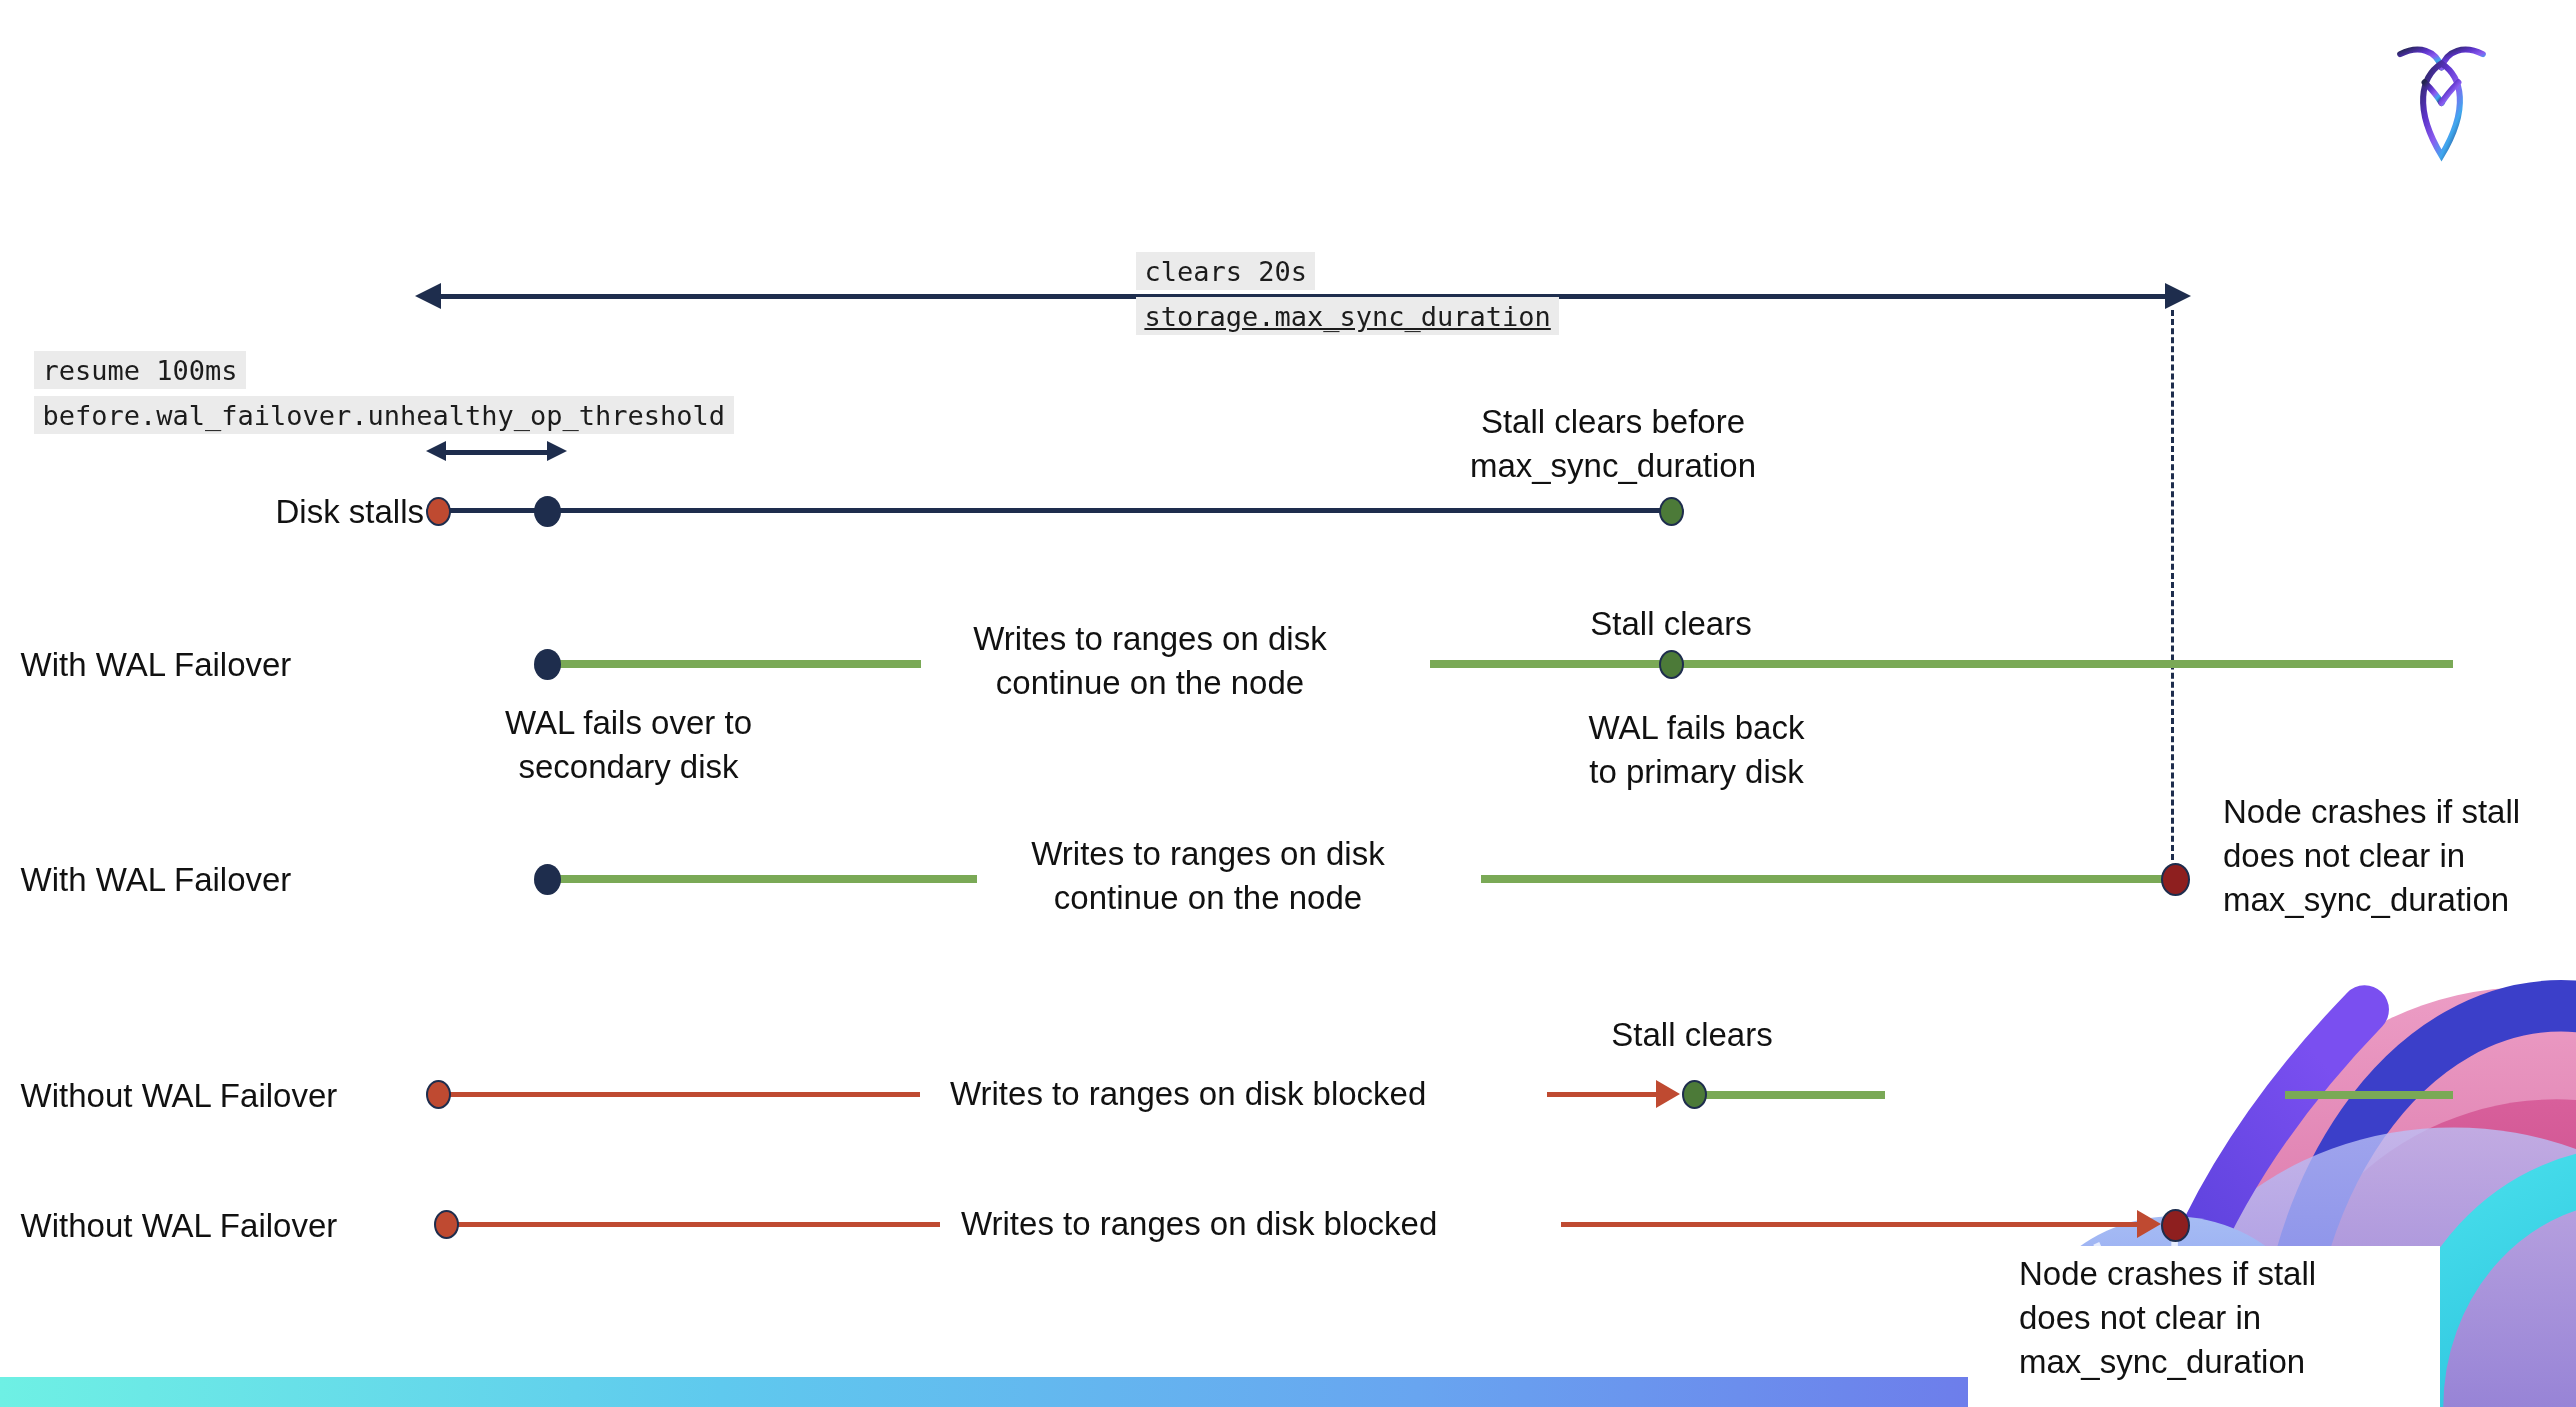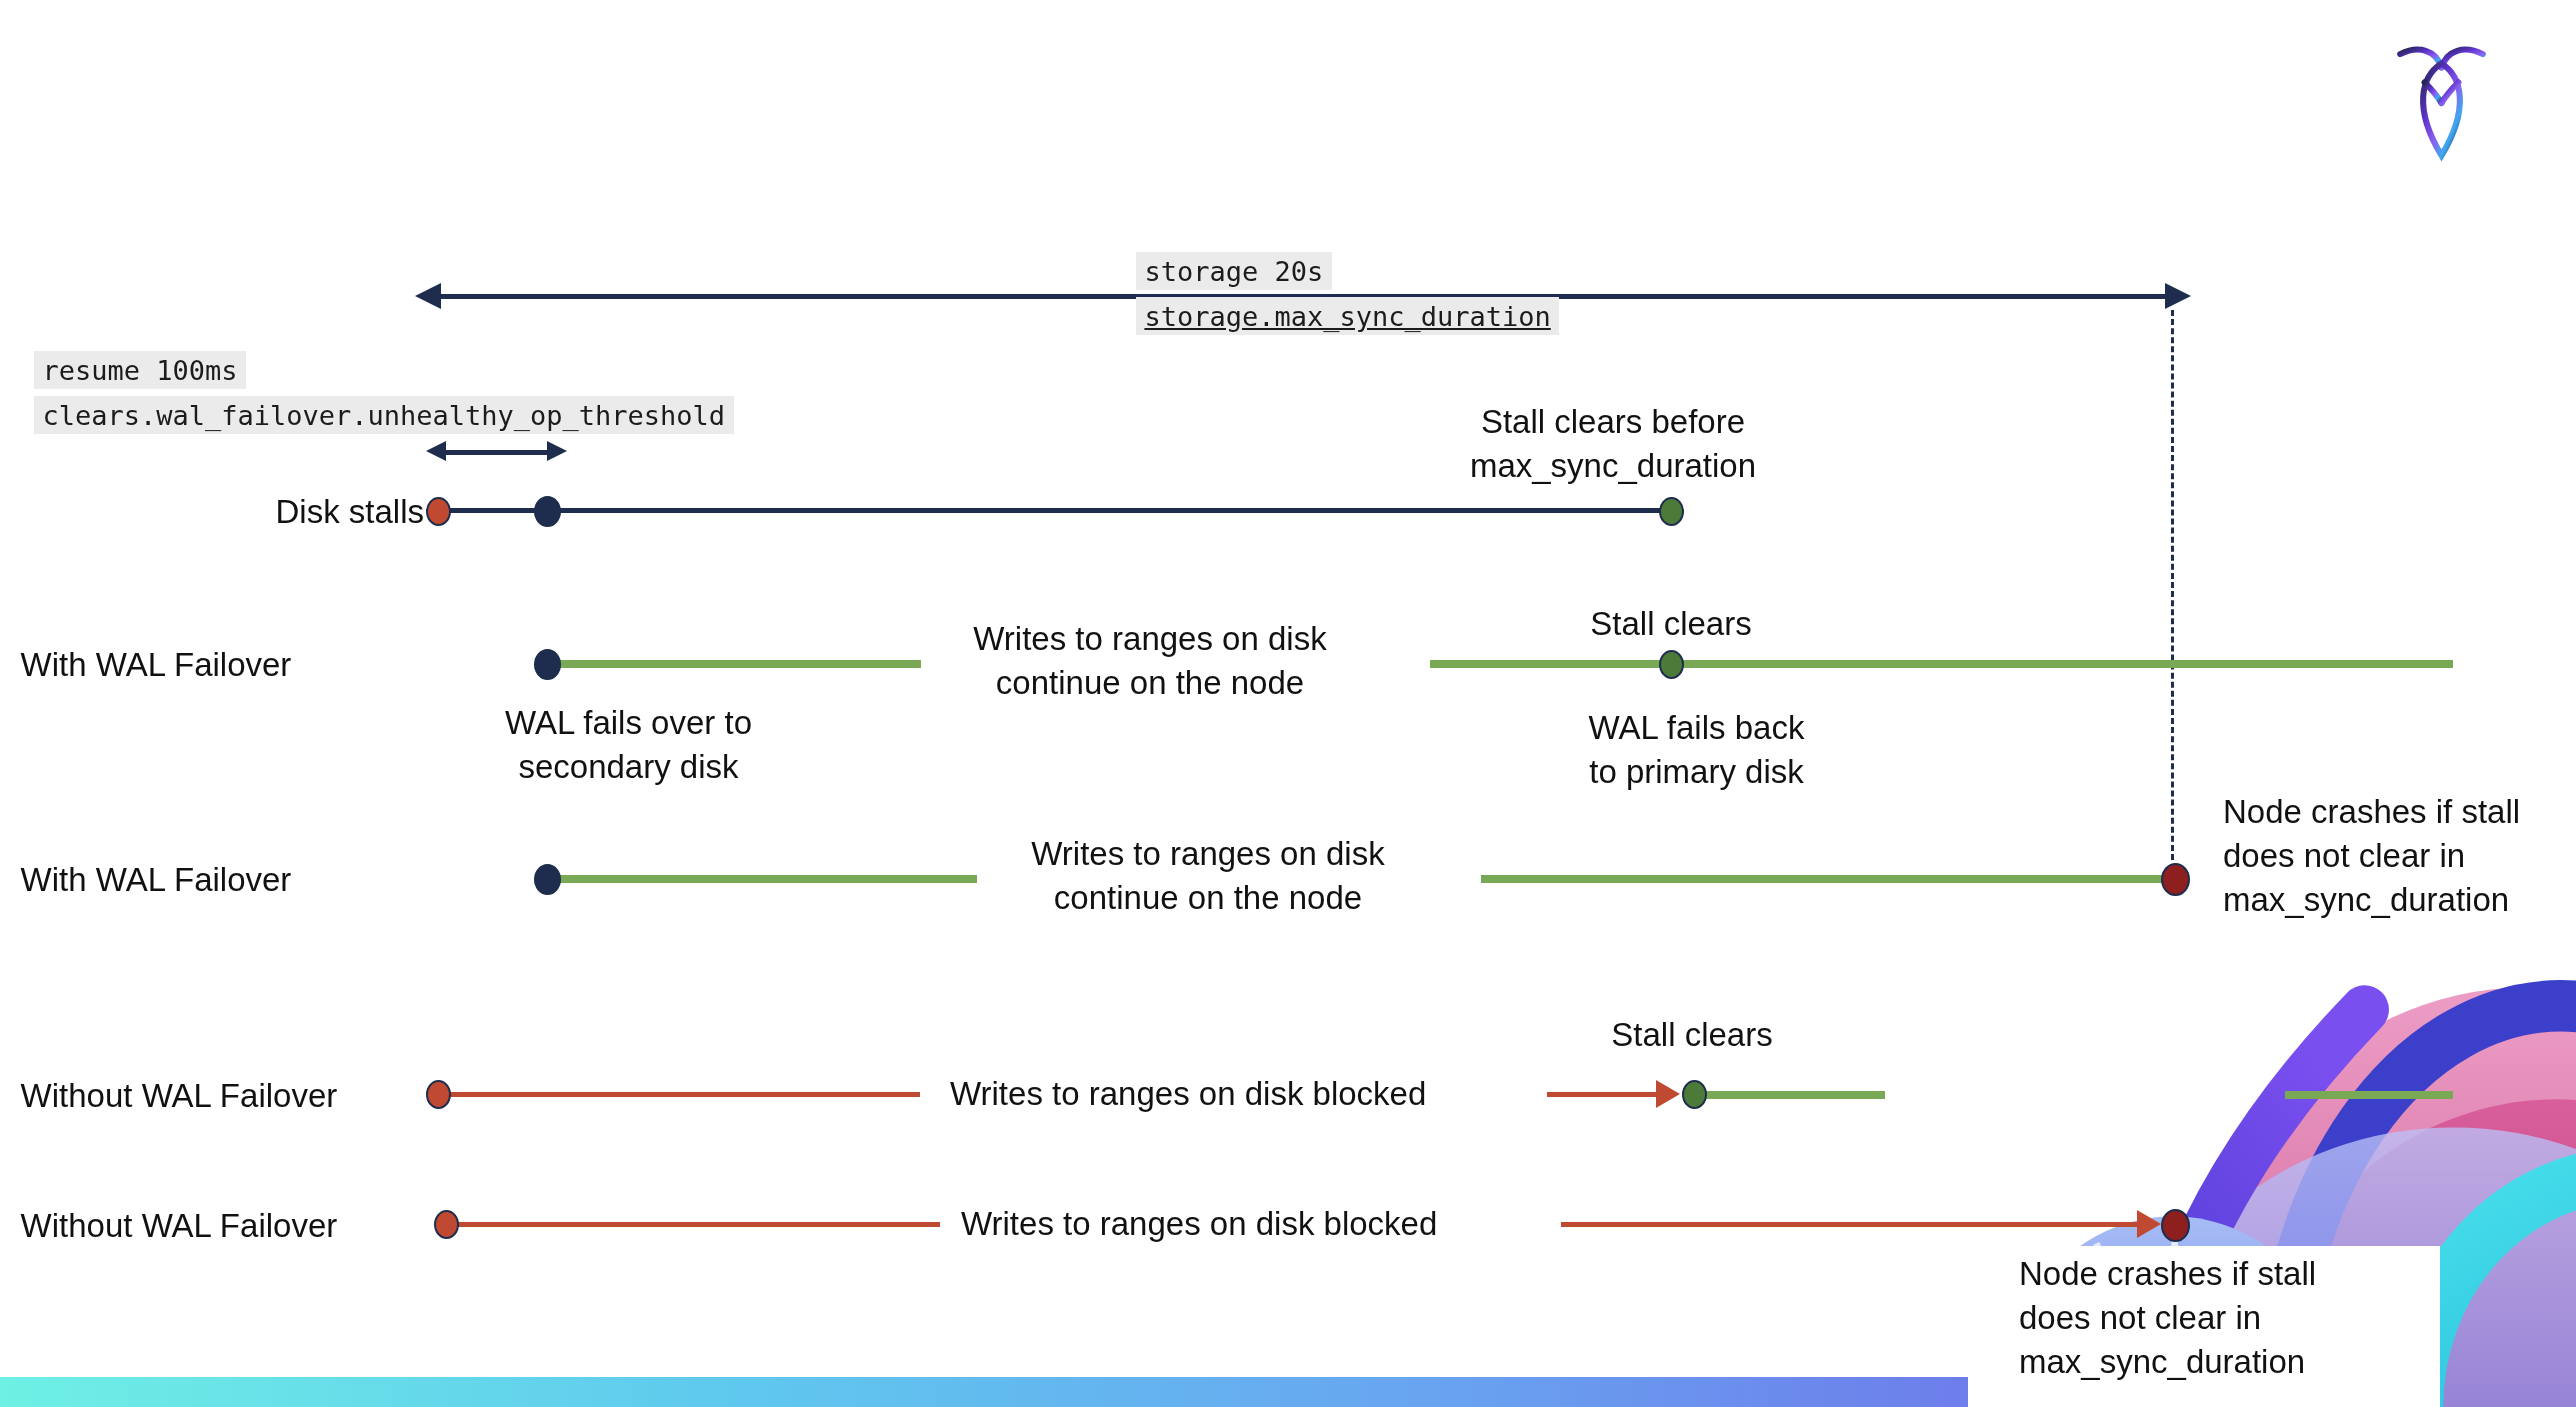--- a/index.html
+++ b/index.html
@@ -118,25 +118,25 @@
       <path d="M50,24 C72,38 80,72 50,122 C20,72 28,38 50,24 Z"></path>
       <path d="M50,64 L50,112"></path>
       <path d="M50,66 C44,56 38,50 32,44"></path>
       <path d="M50,66 C56,56 62,50 68,44"></path>
     </g>
   </svg>
 
   <div class="abs hline" style="left:439px;top:294px;width:1727px;"></div>
   <div class="abs ah left" style="left:415px;top:283px;"></div>
   <div class="abs ah rightn" style="left:2165px;top:283px;"></div>
-  <div class="abs code" style="left:1136px;top:252px;">storage 20s</div>
+  <div class="abs code" style="left:1136px;top:252px;">clears 20s</div>
   <div class="abs code" style="left:1136px;top:297px;text-decoration:underline;">storage.max_sync_duration</div>
 
   <div class="abs code" style="left:34px;top:351px;">resume 100ms</div>
-  <div class="abs code" style="left:34px;top:396px;">clears.wal_failover.unhealthy_op_threshold</div>
+  <div class="abs code" style="left:34px;top:396px;">before.wal_failover.unhealthy_op_threshold</div>
   <div class="abs hline" style="left:445px;top:450px;width:104px;"></div>
   <div class="abs ah sleft" style="left:426px;top:441px;"></div>
   <div class="abs ah sright" style="left:547px;top:441px;"></div>
 
   <div class="abs dashline" style="left:2171px;top:310px;height:550px;"></div>
 
   <div class="abs txt right" style="left:144px;top:490px;width:280px;">Disk stalls</div>
   <div class="abs hline" style="left:438px;top:508px;width:1233px;"></div>
   <div class="abs dot red" style="left:426px;top:497px;"></div>
   <div class="abs dot navy" style="left:534px;top:496px;"></div>

